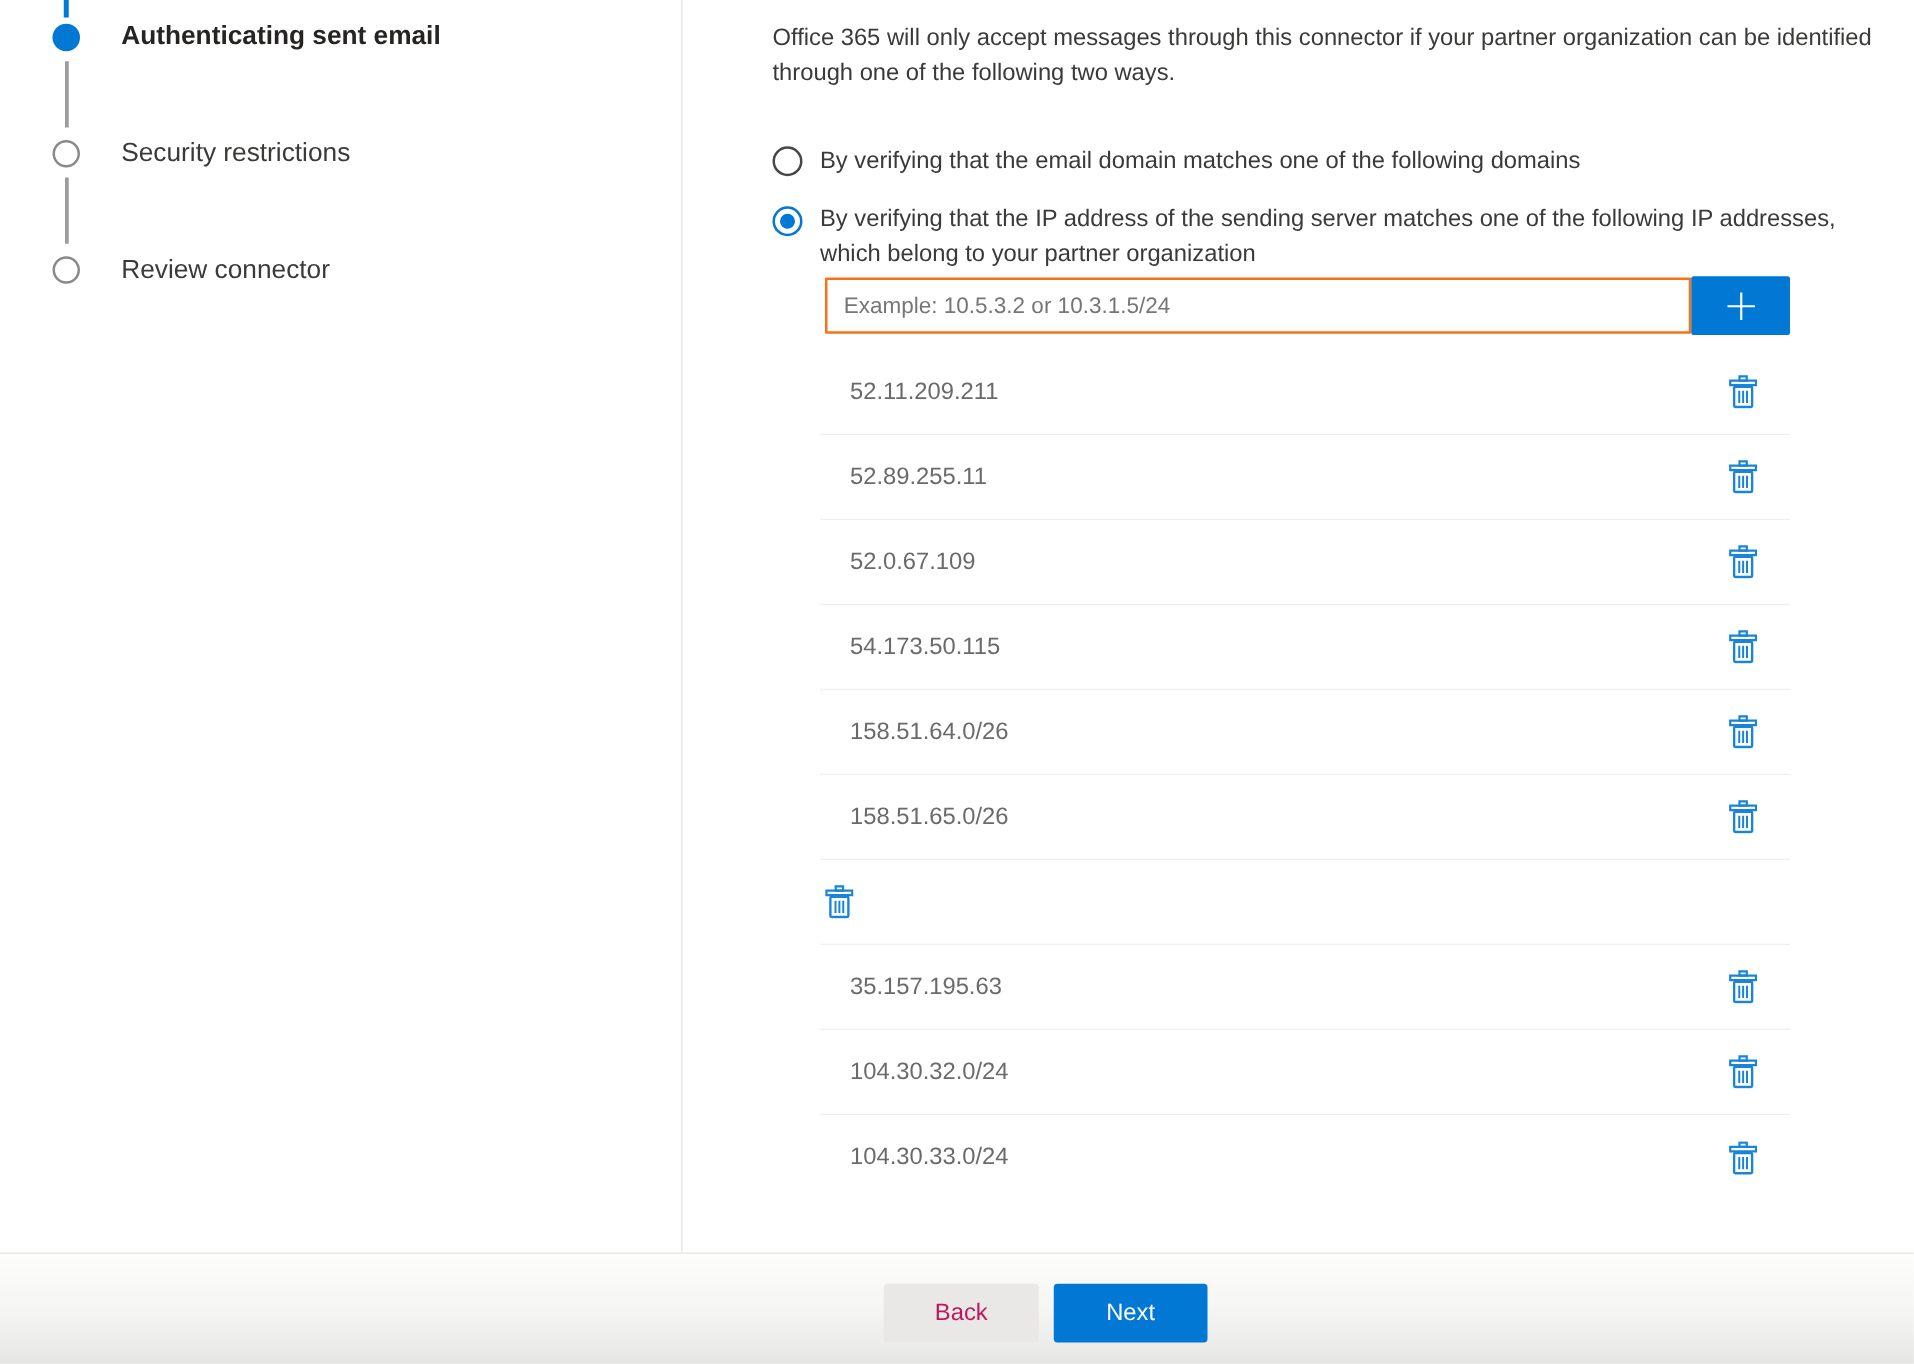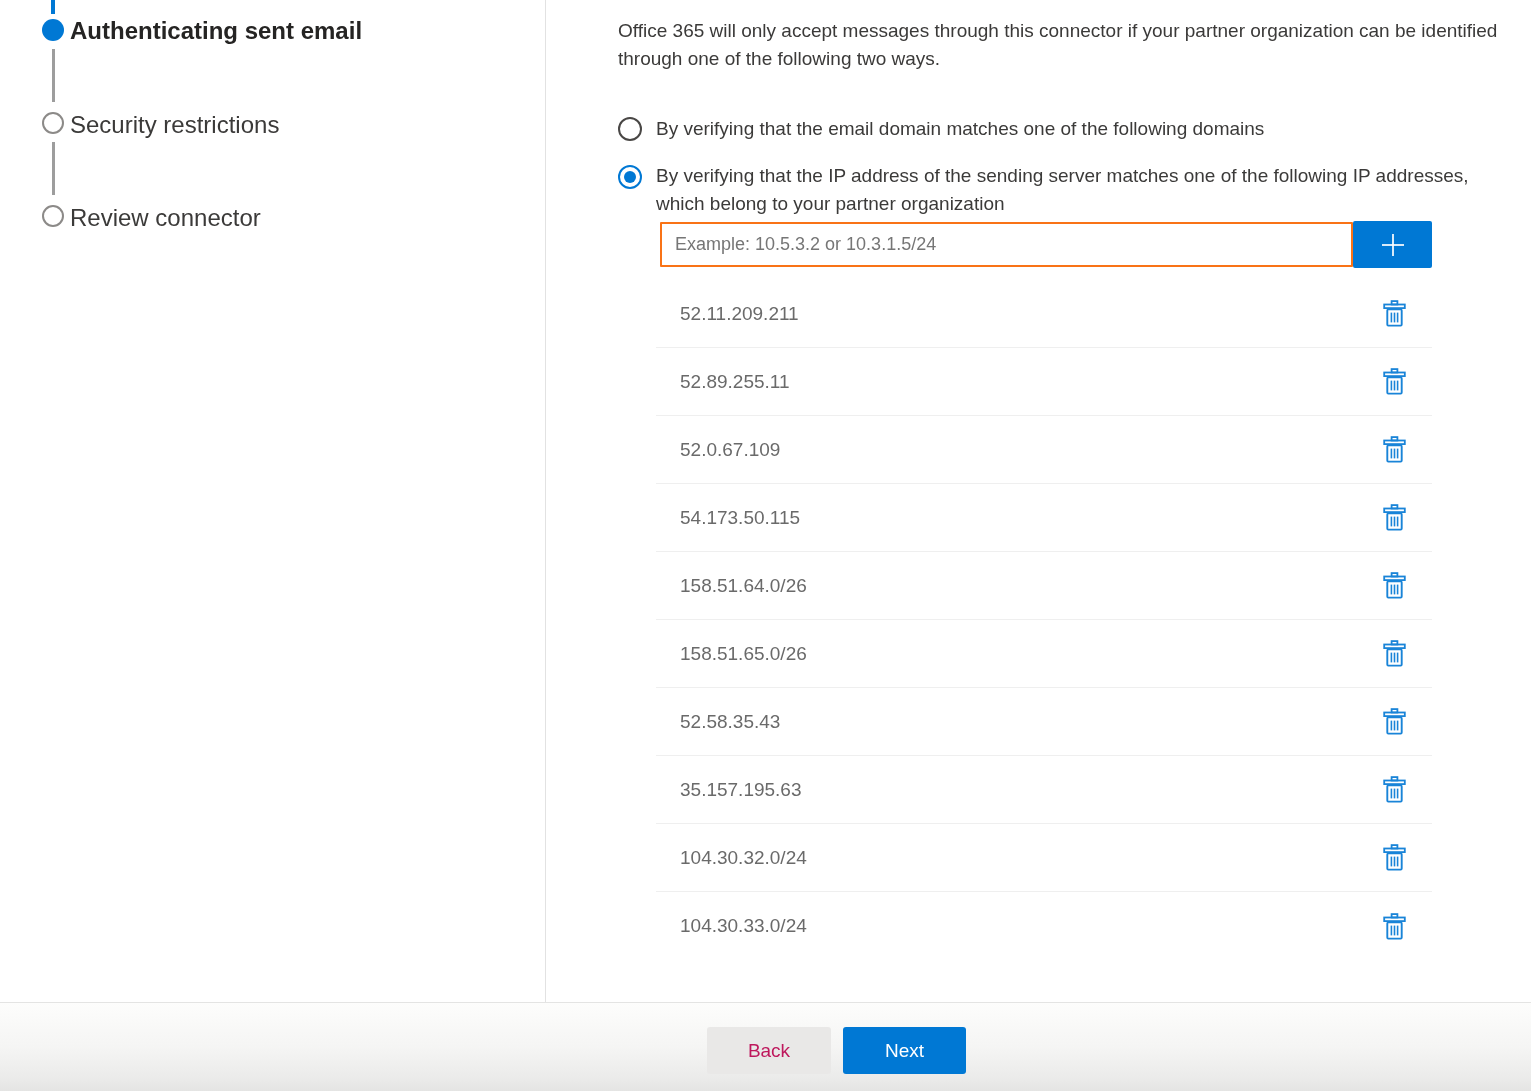--- a/index.html
+++ b/index.html
@@ -7,21 +7,21 @@
               font-family:"Liberation Sans", sans-serif; color:#3b3a39; }
 
   
   .sidebar { position:absolute; left:0; top:0; width:546px; height:1002px;
              background:#fff; border-right:1px solid #e2e2e2; }
   .stub { position:absolute; left:51px; top:0; width:4px; height:14px; background:#0078d4; }
   .step { position:absolute; left:0; display:flex; align-items:center; }
   .step-dot { position:absolute; left:42px; width:22px; height:22px; border-radius:50%; }
   .dot-current { background:#0078d4; }
   .dot-upcoming { background:#fff; border:2.5px solid #8c8a88; }
-  .step-label { position:absolute; left:70px; font-size:24px; white-space:nowrap; }
+  .step-label { position:absolute; left:97px; font-size:21px; white-space:nowrap; }
   .label-current { font-weight:bold; color:#252423; }
   .label-upcoming { color:#3b3a39; }
   .connector { position:absolute; left:52px; width:2.5px; background:#9d9d9d; }
 
   
   .main { position:absolute; left:547px; top:0; width:1068px; height:1002px; overflow:hidden; }
   .intro { position:absolute; left:71px; top:17px; width:910px;
            font-size:19px; line-height:28px; color:#3b3a39; }
 
   .option { position:absolute; left:71px; display:flex; }
@@ -186,21 +186,20 @@
           <rect x="4.3" y="9.4" width="14.4" height="16.2" rx="1" stroke="#1984d8" stroke-width="1.9"></rect>
           <line x1="8.4" y1="12.6" x2="8.4" y2="22.4" stroke="#1984d8" stroke-width="1.6"></line>
           <line x1="11.5" y1="12.6" x2="11.5" y2="22.4" stroke="#1984d8" stroke-width="1.6"></line>
           <line x1="14.6" y1="12.6" x2="14.6" y2="22.4" stroke="#1984d8" stroke-width="1.6"></line>
         </svg>
       </button>
     </div>
 
 
     <div class="ip-row">
-      <span class="ip-text">52.58.35.43</span>
       <button class="trash-btn">
         <svg width="23" height="27" viewBox="0 0 23 27" fill="none">
           <rect x="8.6" y="1.1" width="5.8" height="3.4" stroke="#1984d8" stroke-width="1.8"></rect>
           <rect x="1.2" y="4.5" width="20.6" height="3.6" stroke="#1984d8" stroke-width="1.8"></rect>
           <rect x="4.3" y="9.4" width="14.4" height="16.2" rx="1" stroke="#1984d8" stroke-width="1.9"></rect>
           <line x1="8.4" y1="12.6" x2="8.4" y2="22.4" stroke="#1984d8" stroke-width="1.6"></line>
           <line x1="11.5" y1="12.6" x2="11.5" y2="22.4" stroke="#1984d8" stroke-width="1.6"></line>
           <line x1="14.6" y1="12.6" x2="14.6" y2="22.4" stroke="#1984d8" stroke-width="1.6"></line>
         </svg>
       </button>

